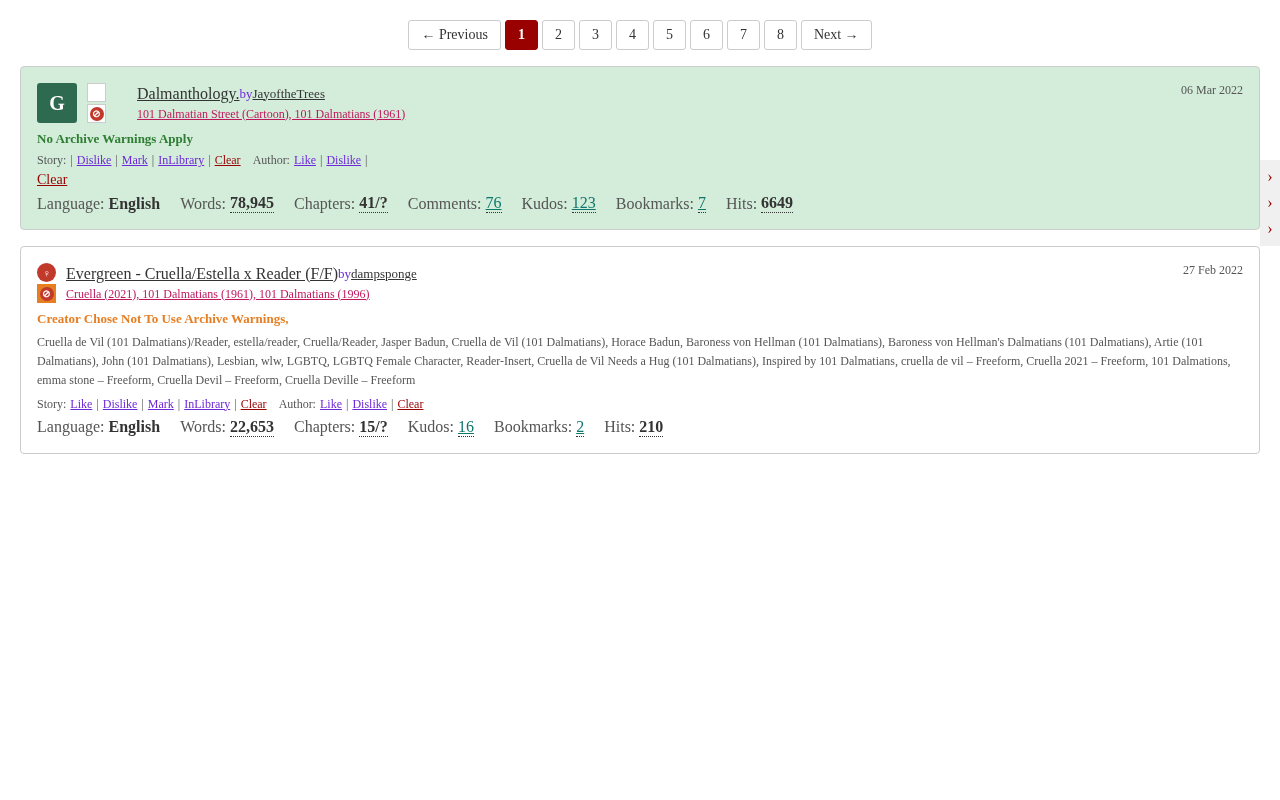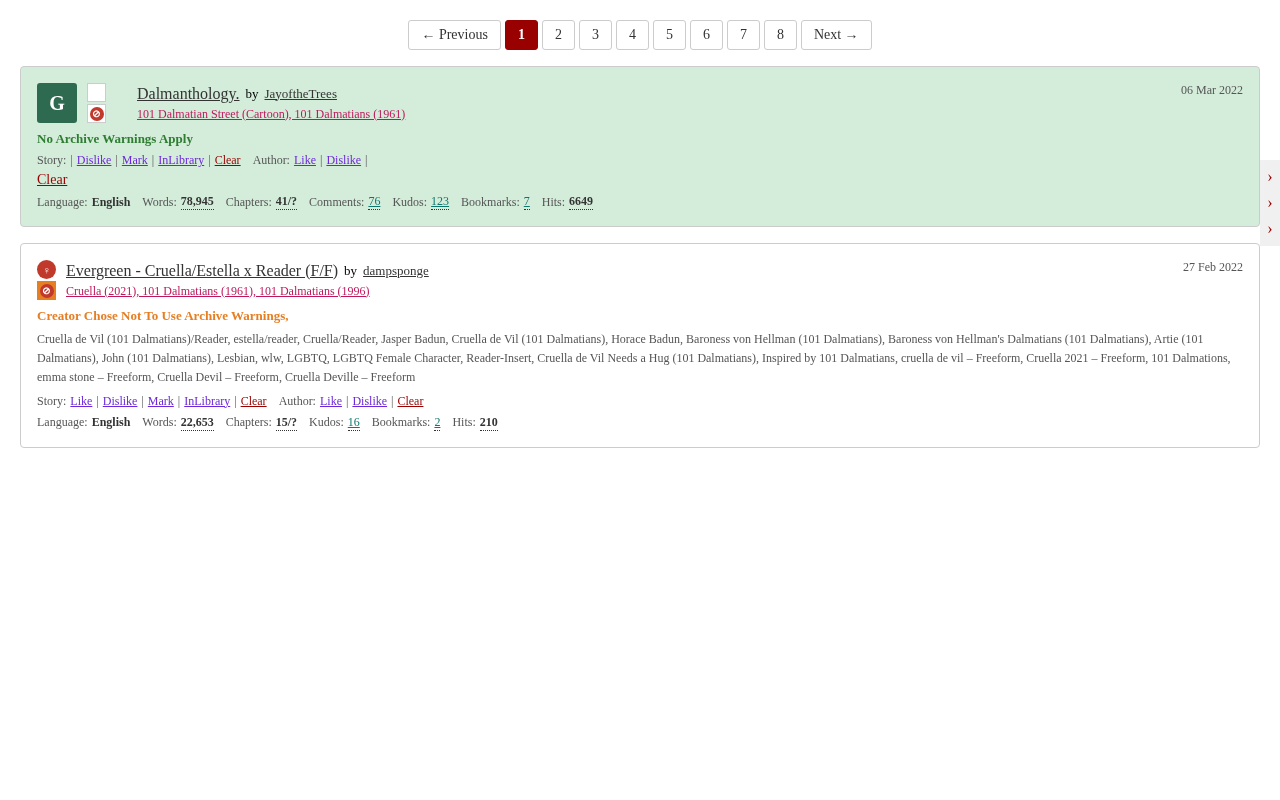--- a/index.html
+++ b/index.html
@@ -94,31 +94,30 @@
       font-family: Georgia, serif;
     }
     .work-title-info {
       display: flex;
       flex-direction: column;
       gap: 4px;
     }
     .work-title-line {
       display: flex;
       align-items: center;
-      gap: 6px;
     }
     .work-title {
       font-size: 16px;
       color: #333;
       text-decoration: underline;
       cursor: pointer;
     }
     .work-by {
       font-size: 13px;
-      color: #000000;
+      color: #6d28d9;
     }
     .work-author {
       font-size: 13px;
       color: #333;
       text-decoration: underline;
       cursor: pointer;
     }
     .work-fandoms {
       font-size: 12px;
       color: #555;
@@ -194,22 +193,22 @@
     .clear-link {
       color: #900;
       text-decoration: underline;
       cursor: pointer;
     }
 
     
     .stats-line {
       display: flex;
       flex-wrap: wrap;
-      gap: 12px;
-      font-size: 12px;
+      gap: 20px;
+      font-size: 16px;
       color: #555;
       margin-top: 6px;
     }
     .stat-item {
       display: flex;
       align-items: center;
       gap: 4px;
     }
 
     

